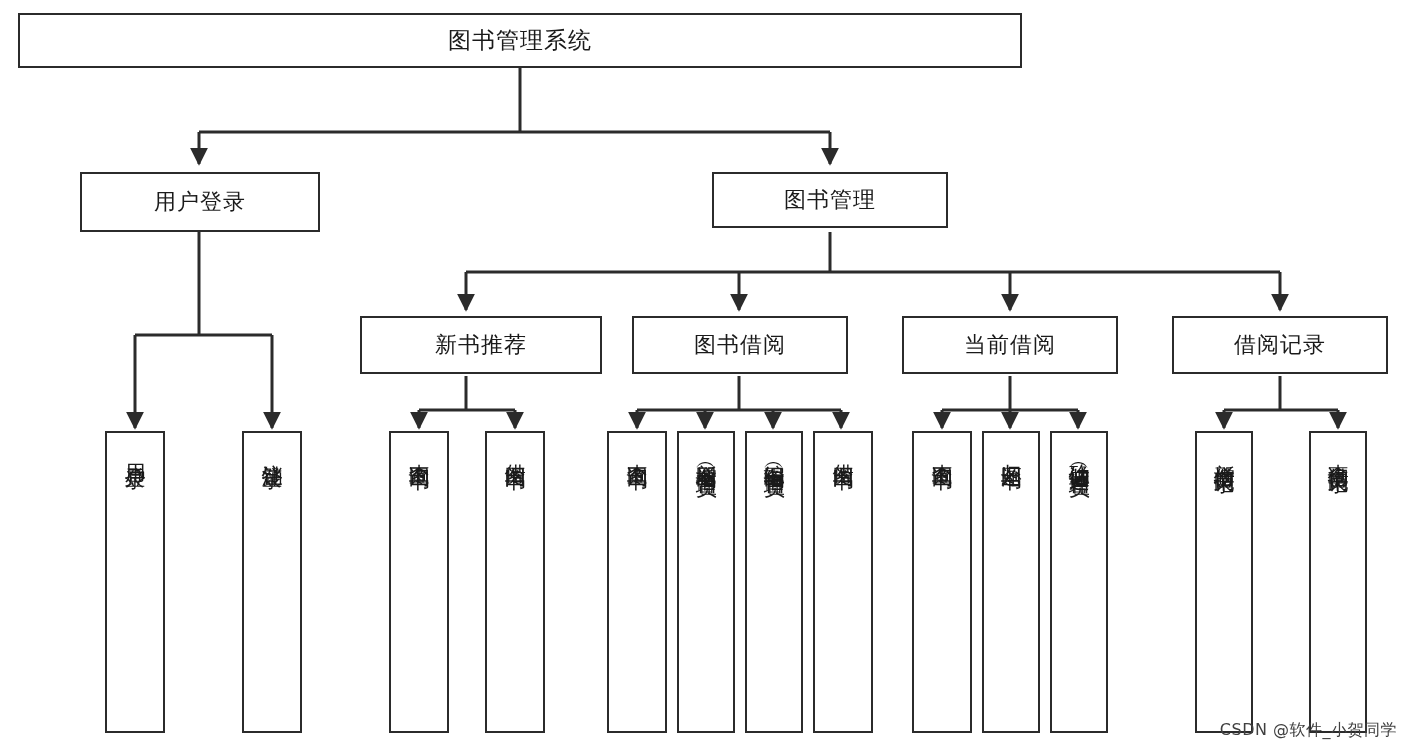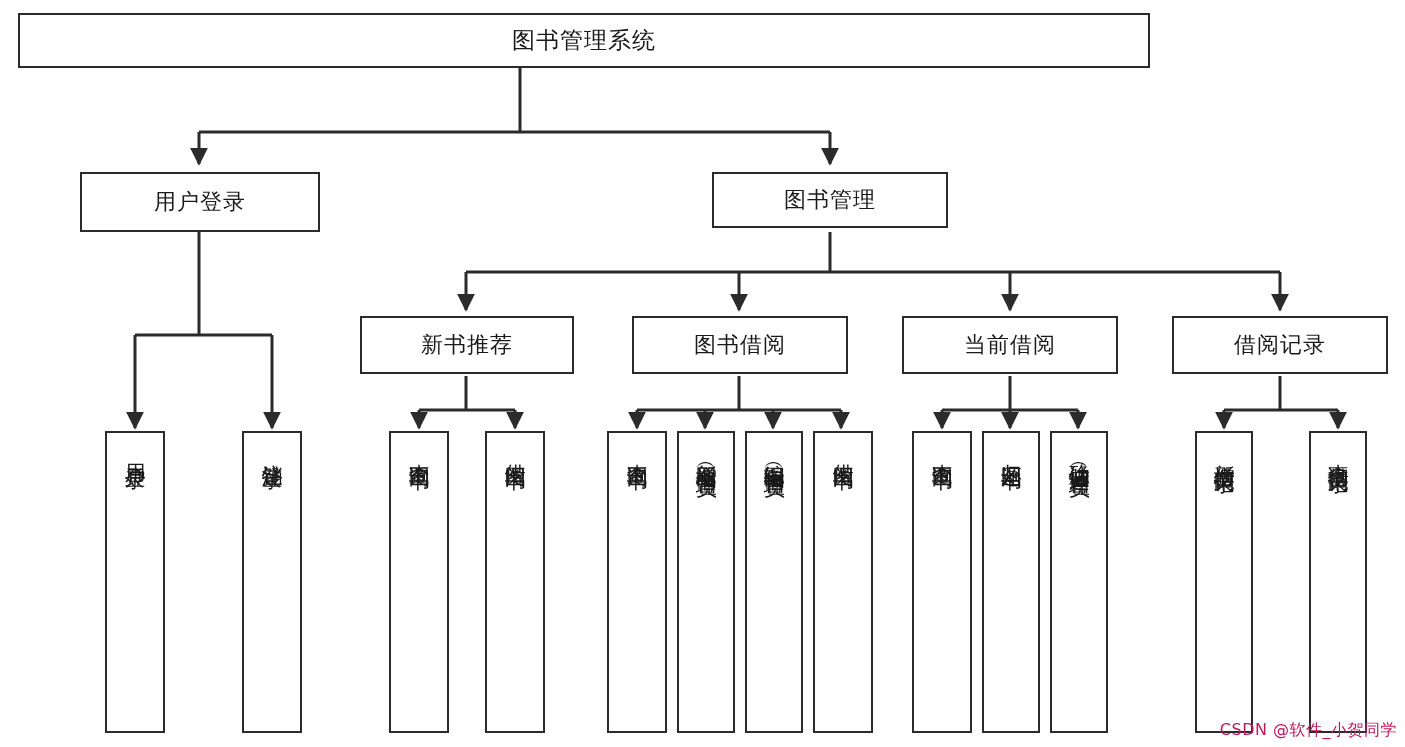--- a/index.html
+++ b/index.html
@@ -50,21 +50,21 @@
     letter-spacing:2px;
     white-space:normal;
   }
   .v-node.tall .lbl{font-size:21px;}
 
   #watermark{
     position:absolute;
     right:8px;
     bottom:6px;
     font-size:16px;
-    color:#be185d;
+    color:#404040;
     letter-spacing:0.5px;
     white-space:nowrap;
     user-select:none;
   }
 </style>
 </head>
 <body>
 
 <div id="canvas">
 
@@ -111,32 +111,32 @@
       <path d="M 1010 410 L 1010 428" marker-end="url(#arrow)"></path>
       <path d="M 1078 410 L 1078 428" marker-end="url(#arrow)"></path>
 
       <path d="M 1280 376 L 1280 410"></path>
       <path d="M 1224 410 L 1338 410"></path>
       <path d="M 1224 410 L 1224 428" marker-end="url(#arrow)"></path>
       <path d="M 1338 410 L 1338 428" marker-end="url(#arrow)"></path>
     </g>
   </svg>
 
-  <div class="node root h-node" style="left:18px;top:13px;width:1132px;height:55px;">
+  <div class="node root h-node" style="left:18px;top:13px;width:1004px;height:55px;">
     <span class="lbl">图书管理系统</span>
   </div>
 
   <div class="node h-node" style="left:80px;top:172px;width:240px;height:60px;">
     <span class="lbl">用户登录</span>
   </div>
   <div class="node h-node" style="left:712px;top:172px;width:236px;height:56px;">
     <span class="lbl">图书管理</span>
   </div>
 
-  <div class="node h-node" style="left:360px;top:316px;width:214px;height:58px;font-family:Liberation Serif, serif;">
+  <div class="node h-node" style="left:360px;top:316px;width:242px;height:58px;font-family:Liberation Serif, serif;">
     <span class="lbl">新书推荐</span>
   </div>
   <div class="node h-node" style="left:902px;top:316px;width:216px;height:58px;">
     <span class="lbl">当前借阅</span>
   </div>
   <div class="node h-node" style="left:632px;top:316px;width:216px;height:58px;">
     <span class="lbl">图书借阅</span>
   </div>
   <div class="node h-node" style="left:1172px;top:316px;width:216px;height:58px;">
     <span class="lbl">借阅记录</span>

